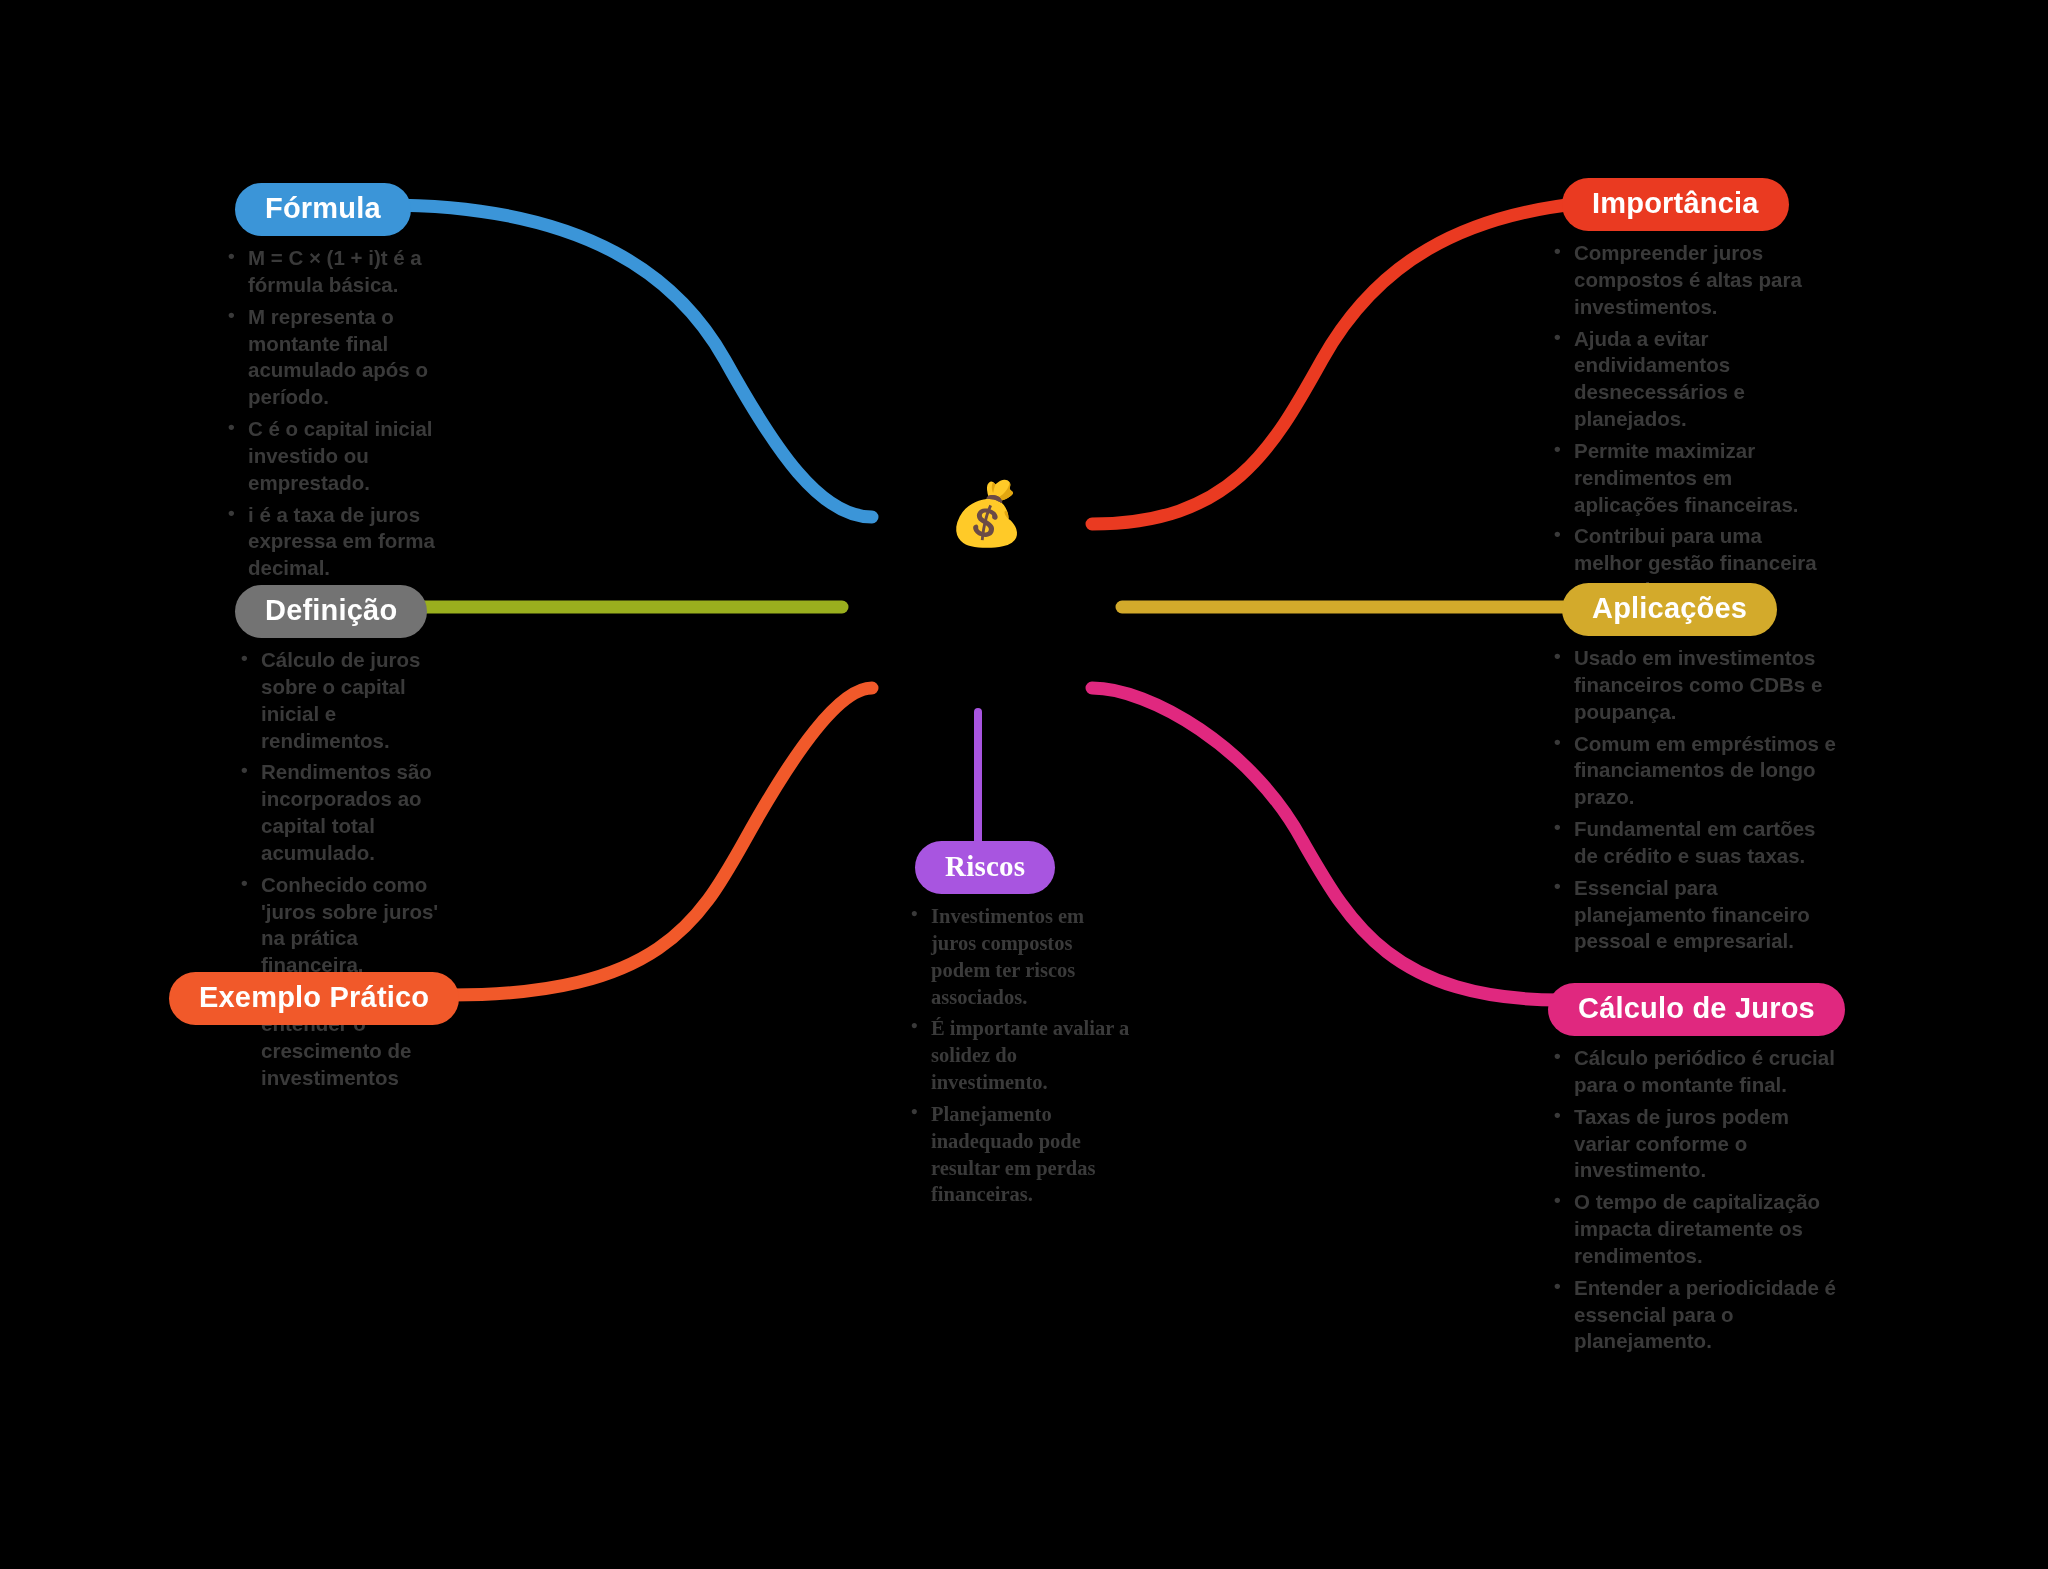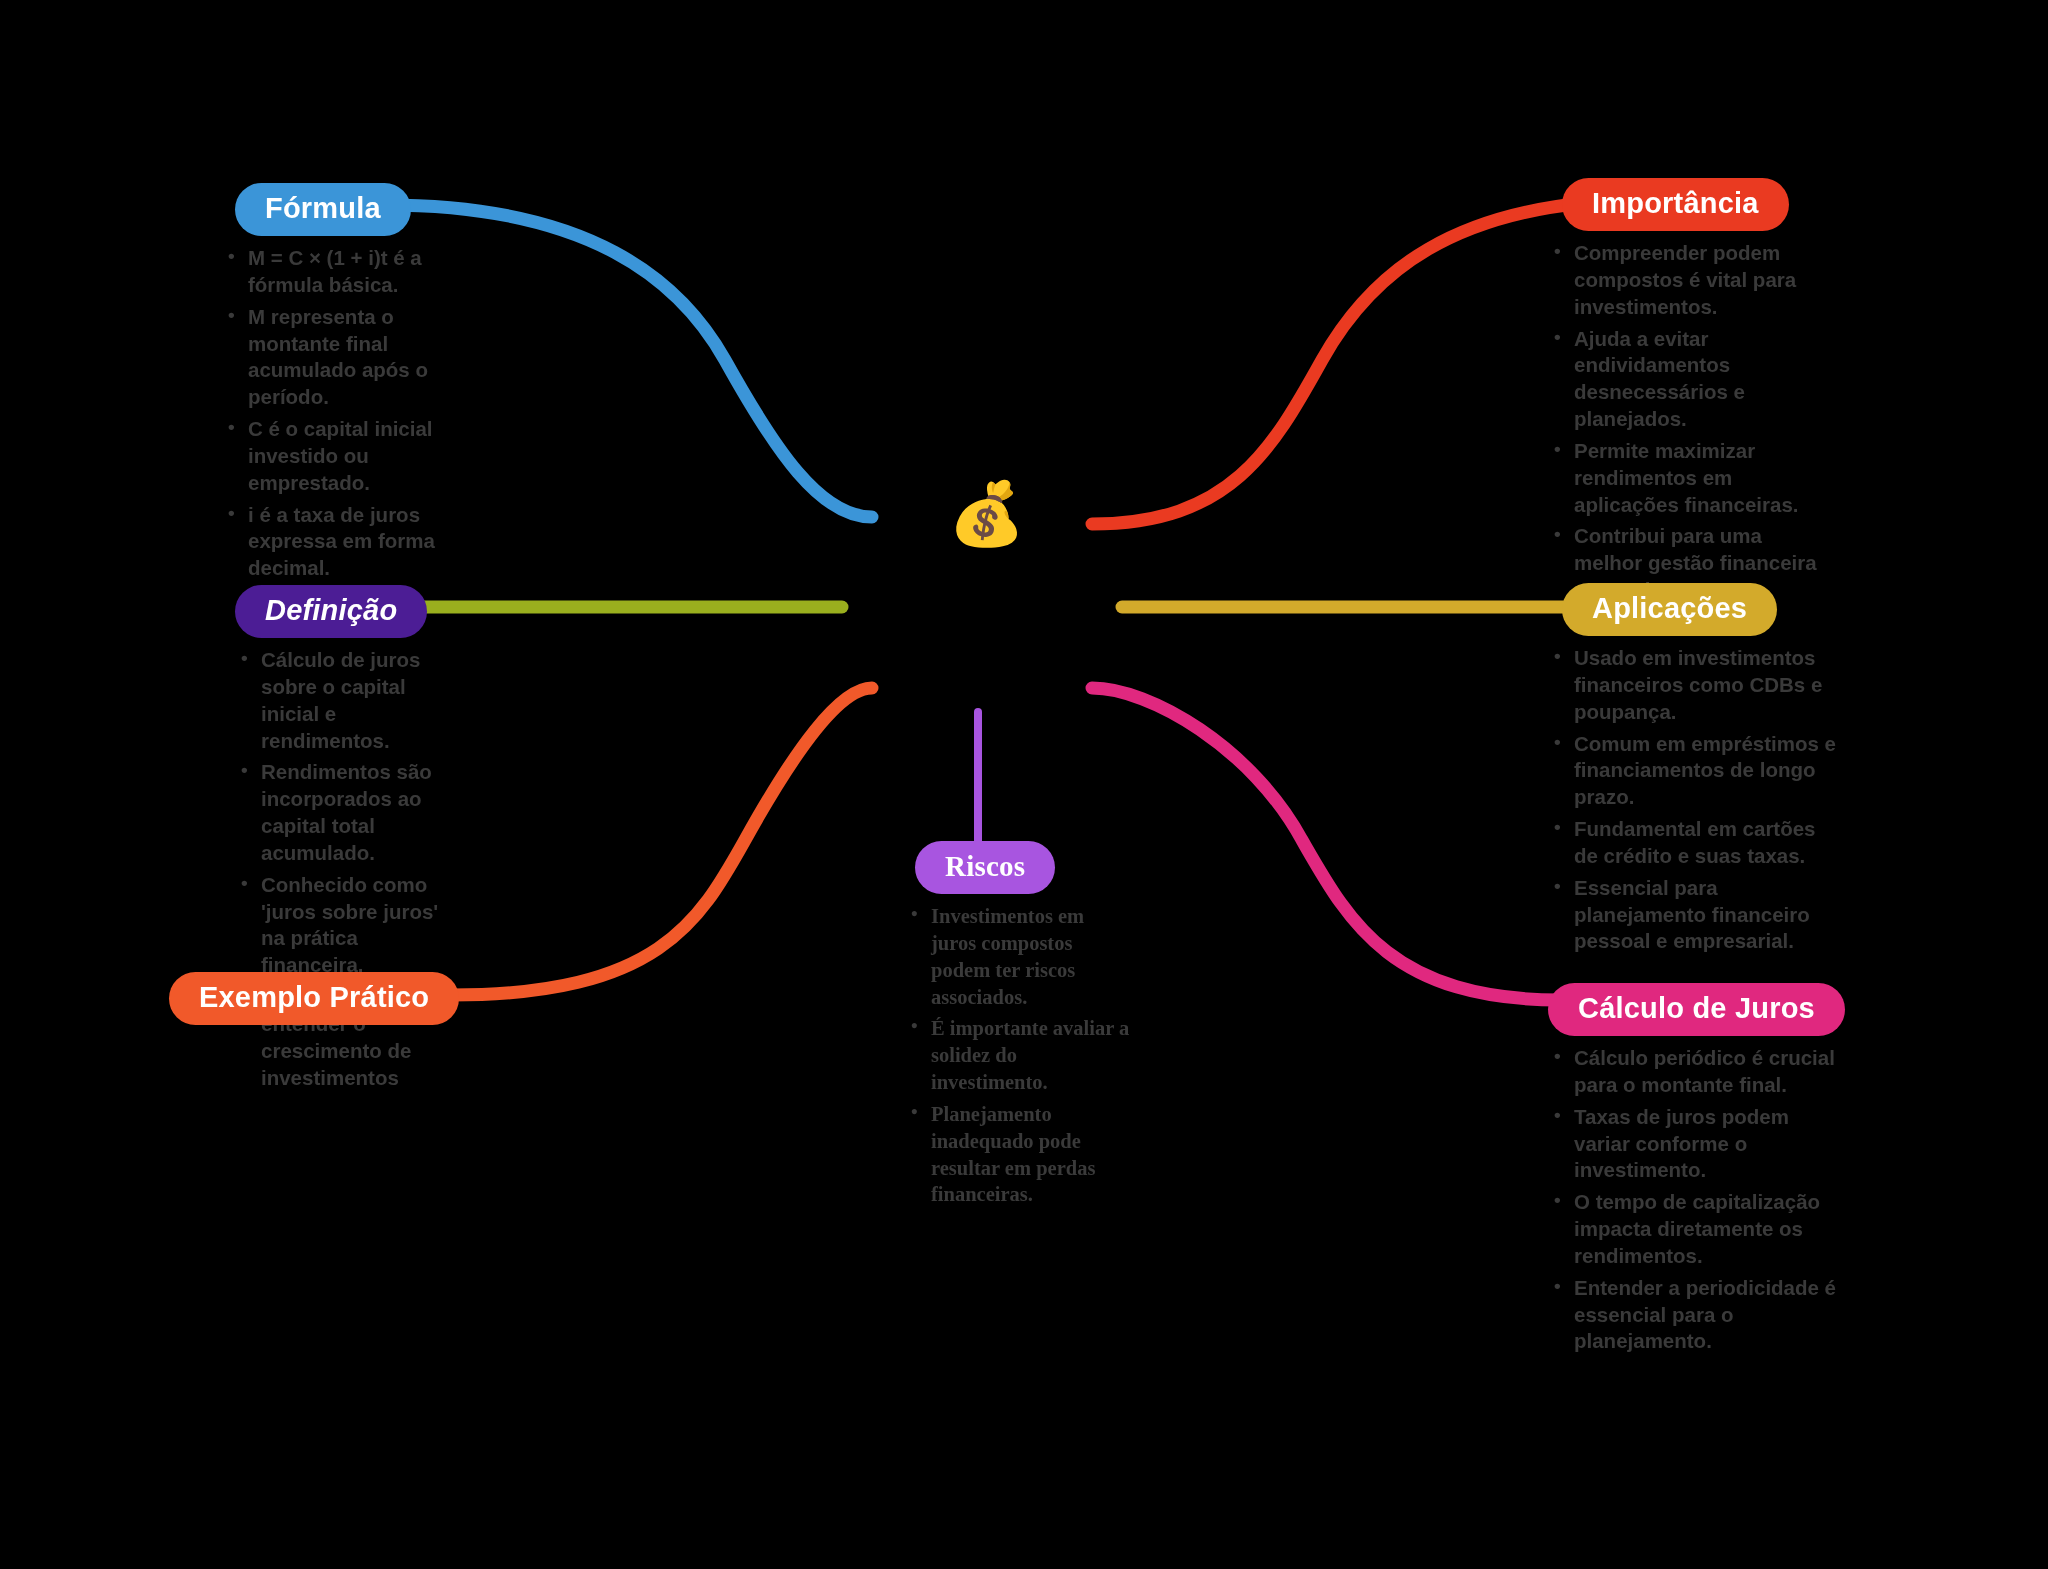--- a/index.html
+++ b/index.html
@@ -135,21 +135,21 @@
     <div class="badge" style="background: rgb(59, 149, 216);">Fórmula</div>
     <ul class="bullets">
       <li style="color: rgb(58, 58, 58);">M = C × (1 + i)t é a fórmula básica.</li>
       <li style="color: rgb(58, 58, 58);">M representa o montante final acumulado após o período.</li>
       <li style="color: rgb(58, 58, 58);">C é o capital inicial investido ou emprestado.</li>
       <li style="color: rgb(58, 58, 58);">i é a taxa de juros expressa em forma decimal.</li>
     </ul>
   </div>
 
   <div class="branch branch-left" id="branch-definicao">
-    <div class="badge" style="background: #4c1d95; font-style: italic;">Definição</div>
+    <div class="badge" style="background: #737373;">Definição</div>
     <ul class="bullets">
       <li style="color: rgb(58, 58, 58);">Cálculo de juros sobre o capital inicial e rendimentos.</li>
       <li style="color: rgb(58, 58, 58);">Rendimentos são incorporados ao capital total acumulado.</li>
       <li style="color: rgb(58, 58, 58);">Conhecido como 'juros sobre juros' na prática financeira.</li>
       <li style="color: rgb(58, 58, 58);">Essencial para entender o crescimento de investimentos</li>
     </ul>
   </div>
 
   <div class="branch branch-left" id="branch-exemplo">
     <div class="badge" style="background: rgb(241, 89, 42);">Exemplo Prático</div>
@@ -160,21 +160,21 @@
     <ul class="bullets">
       <li style="color: rgb(58, 58, 58);">Investimentos em juros compostos podem ter riscos associados.</li>
       <li style="color: rgb(58, 58, 58);">É importante avaliar a solidez do investimento.</li>
       <li style="color: rgb(58, 58, 58);">Planejamento inadequado pode resultar em perdas financeiras.</li>
     </ul>
   </div>
 
   <div class="branch branch-right" id="branch-importancia">
     <div class="badge" style="background: rgb(234, 58, 33);">Importância</div>
     <ul class="bullets">
-      <li style="color: rgb(58, 58, 58);">Compreender podem compostos é vital para investimentos.</li>
+      <li style="color: rgb(58, 58, 58);">Compreender juros compostos é altas para investimentos.</li>
       <li style="color: rgb(58, 58, 58);">Ajuda a evitar endividamentos desnecessários e planejados.</li>
       <li style="color: rgb(58, 58, 58);">Permite maximizar rendimentos em aplicações financeiras.</li>
       <li style="color: rgb(58, 58, 58);">Contribui para uma melhor gestão financeira pessoal.</li>
     </ul>
   </div>
 
   <div class="branch branch-right" id="branch-aplicacoes">
     <div class="badge" style="background: rgb(211, 170, 43);">Aplicações</div>
     <ul class="bullets">
       <li style="color: rgb(58, 58, 58);">Usado em investimentos financeiros como CDBs e poupança.</li>

